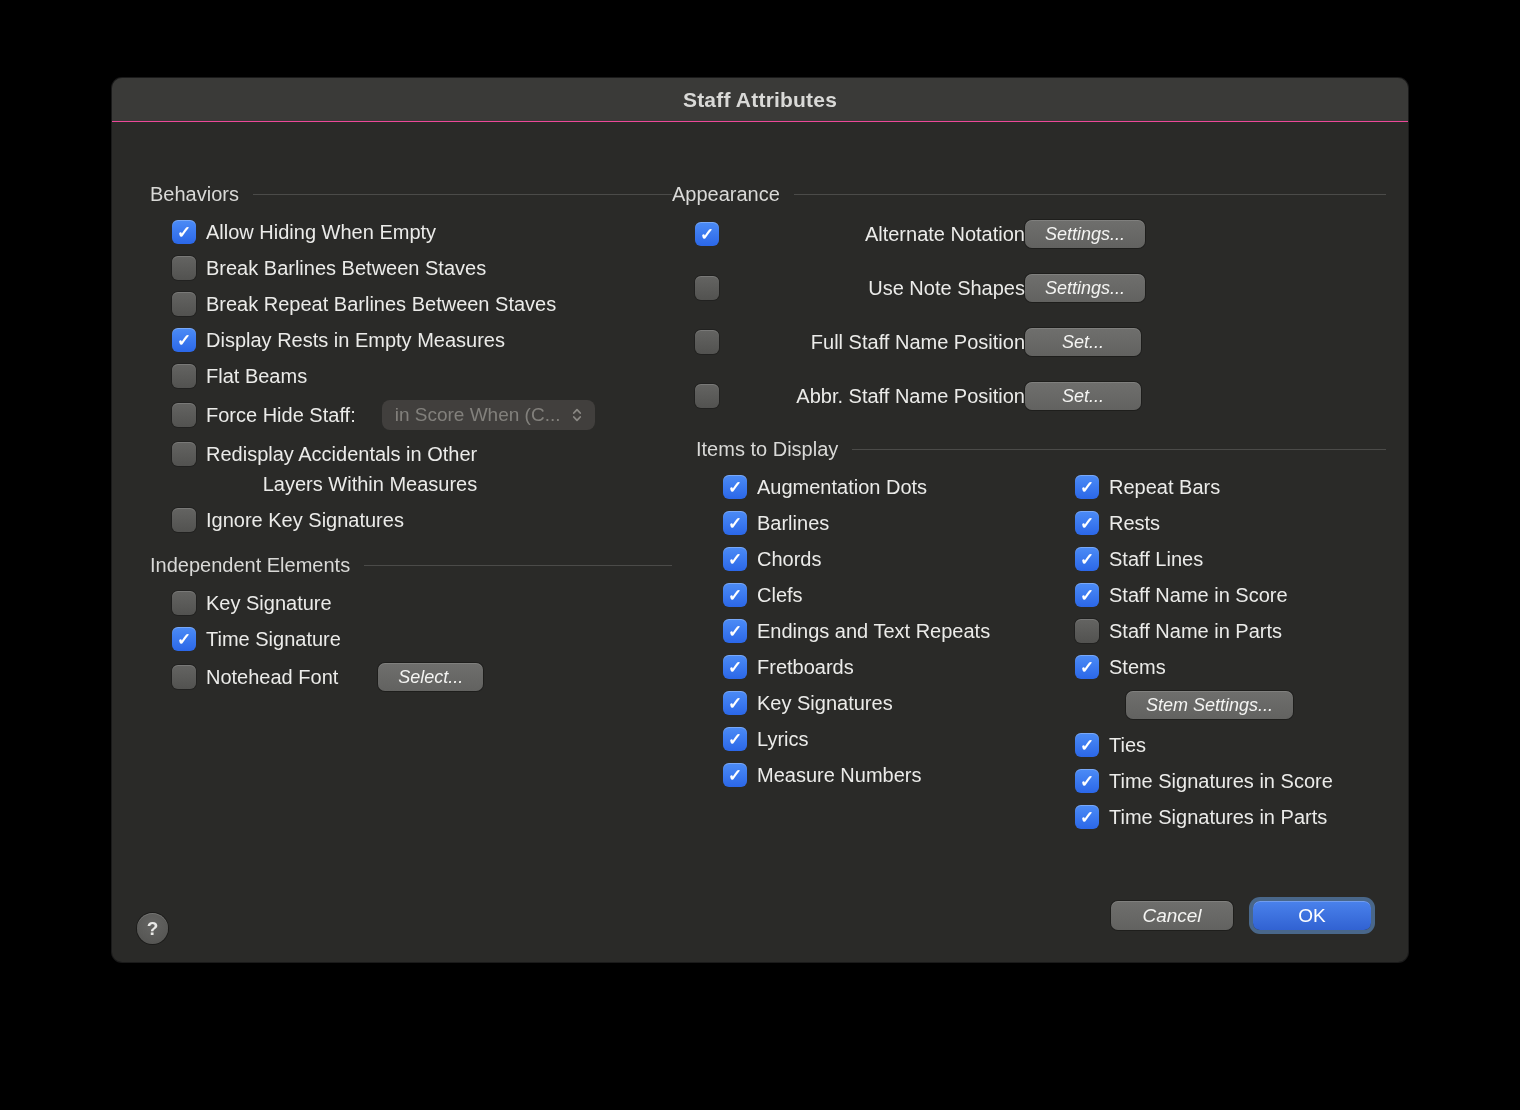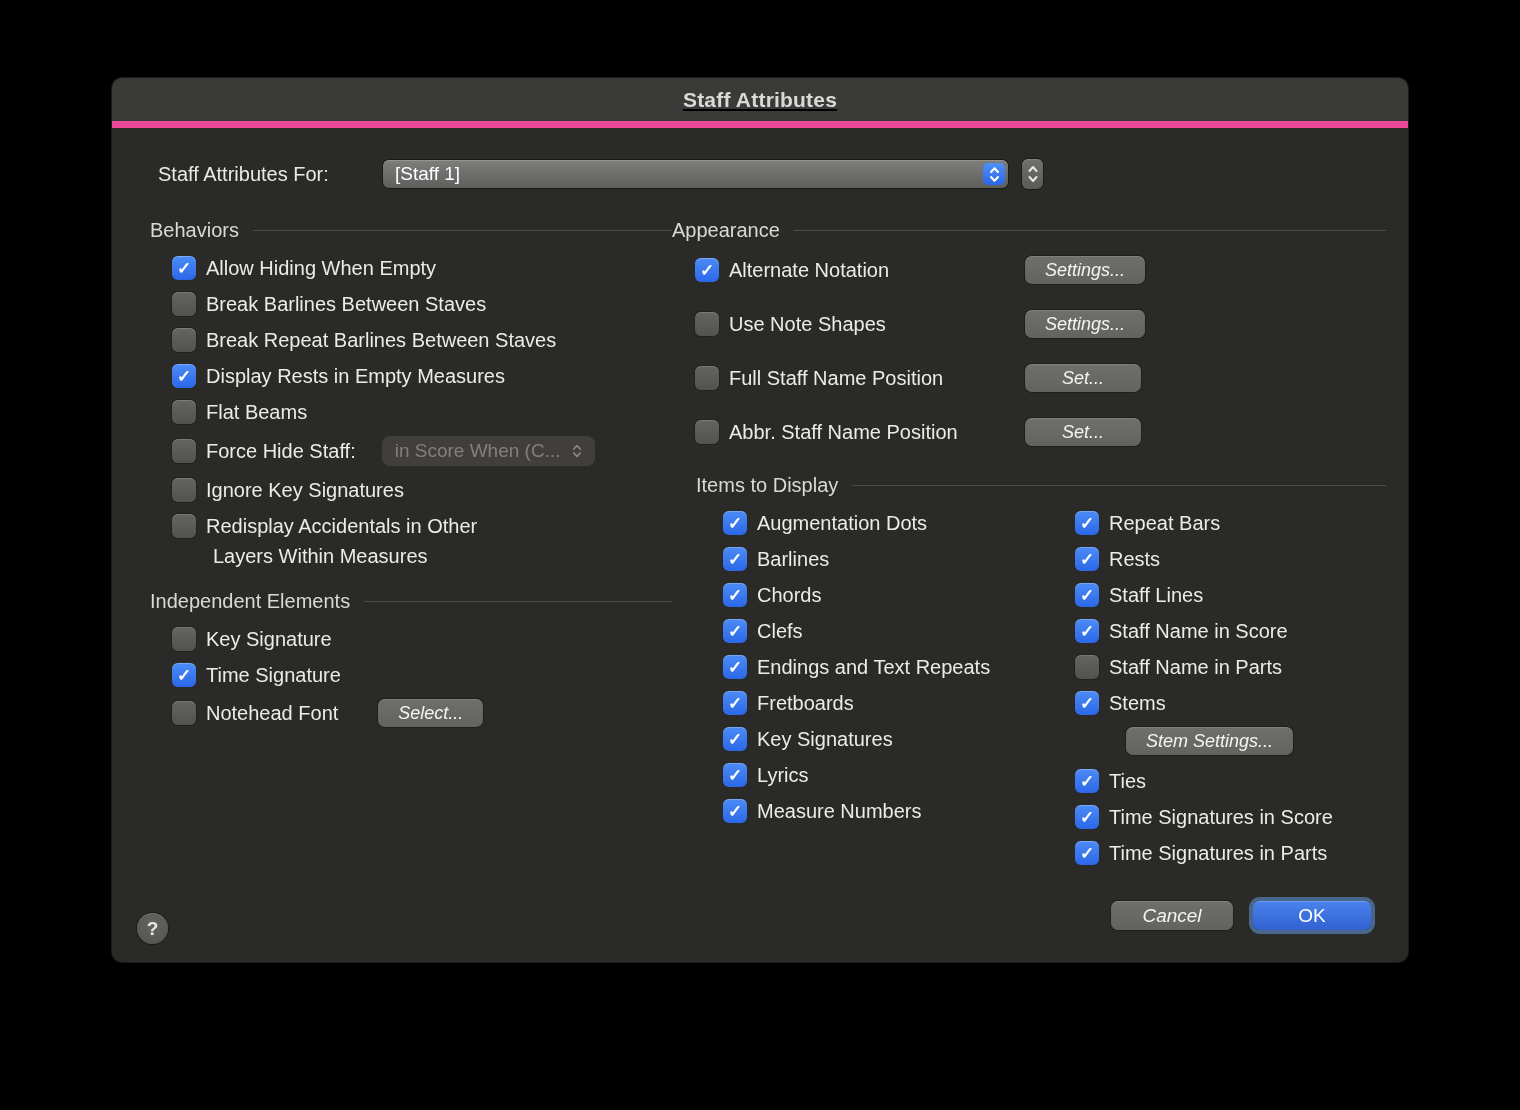--- a/index.html
+++ b/index.html
@@ -9,22 +9,22 @@
     -webkit-font-smoothing:antialiased;
     overflow:hidden;
   }
   .window {
     position:absolute; left:112px; top:78px; width:1296px; height:884px;
     background:#2a2a28; border-radius:10px;
     box-shadow:0 0 0 1px rgba(255,255,255,0.10), 0 26px 60px rgba(0,0,0,0.65);
     overflow:hidden;
   }
   .titlebar {
-    height:50px; background:#3a3a38; border-bottom:7px solid #ec4899;
-    display:flex; align-items:center; justify-content:center;text-decoration:underline;
+    height:44px; background:#3a3a38; border-bottom:1px solid #ec4899;
+    display:flex; align-items:center; justify-content:center;
   }
   .title { font-size:21px; font-weight:bold; color:#d9d9d7; letter-spacing:0.2px; }
 
   .content { position:relative; padding-top:31px; }
 
   
   .selector-row { display:flex; align-items:center; margin-left:46px; height:30px; }
   .selector-label { width:225px; font-size:20px; font-weight:500; color:#e9e9e7; }
   .popup {
     width:625px; height:28px; border-radius:6px;
@@ -68,21 +68,21 @@
   }
   .cb.on {
     background:linear-gradient(#4c8cf6,#2b67e8);
     color:#fff; font-size:17px; font-weight:bold;
     box-shadow:inset 0 1px 0 rgba(255,255,255,0.25);
   }
   .cb.off {
     background:linear-gradient(#646462,#525250);
     box-shadow:inset 0 1px 0 rgba(255,255,255,0.14), 0 0 0 1px rgba(0,0,0,0.2);
   }
-  .row-label { font-size:20px; font-weight:500; color:#ebebe9; line-height:24px; }
+  .row-label { font-size:20px; font-weight:500; color:#ebebe9; line-height:24px;text-align:right; }
   .label2 { padding-left:7px; line-height:24px; margin-top:6px; }
   .row.two-line { align-items:flex-start; }
   .row.two-line .cb { margin-top:0; }
 
   
   .pill-select {
     margin-left:26px; height:30px; padding:0 13px; border-radius:8px;
     background:#413f3d; color:#82807c; font-size:19px; font-weight:500;
     display:flex; align-items:center; gap:12px; white-space:nowrap;
   }
@@ -138,42 +138,20 @@
 </head>
 <body>
 
 <div class="window">
   <div class="titlebar">
     <span class="title">Staff Attributes</span>
   </div>
 
   <div class="content">
 
-    <div class="selector-row">
-      <span class="selector-label">Staff Attributes For:</span>
-      <div class="popup">
-        <span class="popup-value">[Staff 1]</span>
-        <span class="popup-cap">
-          <span class="chev">
-            <svg width="11" height="17" viewBox="0 0 11 17">
-                <path d="M2 6 L5.5 2.2 L9 6" fill="none" stroke="#ffffff" stroke-width="2" stroke-linecap="round" stroke-linejoin="round"></path>
-                <path d="M2 11 L5.5 14.8 L9 11" fill="none" stroke="#ffffff" stroke-width="2" stroke-linecap="round" stroke-linejoin="round"></path>
-              </svg>
-          </span>
-        </span>
-      </div>
-      <div class="stepper">
-        <span class="chev">
-          <svg width="12" height="22" viewBox="0 0 12 22">
-              <path d="M2.5 8 L6 4 L9.5 8" fill="none" stroke="#e6e6e4" stroke-width="2" stroke-linecap="round" stroke-linejoin="round"></path>
-              <path d="M2.5 14 L6 18 L9.5 14" fill="none" stroke="#e6e6e4" stroke-width="2" stroke-linecap="round" stroke-linejoin="round"></path>
-            </svg>
-        </span>
-      </div>
-    </div>
 
     <div class="columns">
 
       <div class="col-left">
         <div class="sec">
           <span class="sec-title">Behaviors</span>
           <span class="sec-line"></span>
         </div>
         <div class="check-list">
             <div class="row">
@@ -202,27 +180,27 @@
               <span class="pill-select">
                 <span>in Score When (C...</span>
                 <span class="chev">
                   <svg width="10" height="16" viewBox="0 0 10 16">
                     <path d="M1.8 6 L5 2.6 L8.2 6" fill="none" stroke="#8a8884" stroke-width="1.8" stroke-linecap="round" stroke-linejoin="round"></path>
                     <path d="M1.8 10 L5 13.4 L8.2 10" fill="none" stroke="#8a8884" stroke-width="1.8" stroke-linecap="round" stroke-linejoin="round"></path>
                   </svg>
                 </span>
               </span>
             </div>
+            <div class="row two-line">
+              <span class="cb off"></span>
+              <span class="row-label">Redisplay Accidentals in Other<div class="label2">Layers Within Measures</div></span>
+            </div>
             <div class="row">
               <span class="cb off"></span>
               <span class="row-label">Ignore Key Signatures</span>
-            </div>
-            <div class="row two-line">
-              <span class="cb off"></span>
-              <span class="row-label">Redisplay Accidentals in Other<div class="label2">Layers Within Measures</div></span>
             </div>
           </div>
 
         <div class="sec ind">
           <span class="sec-title">Independent Elements</span>
           <span class="sec-line"></span>
         </div>
         <div class="check-list">
             <div class="row">
               <span class="cb off"></span>

